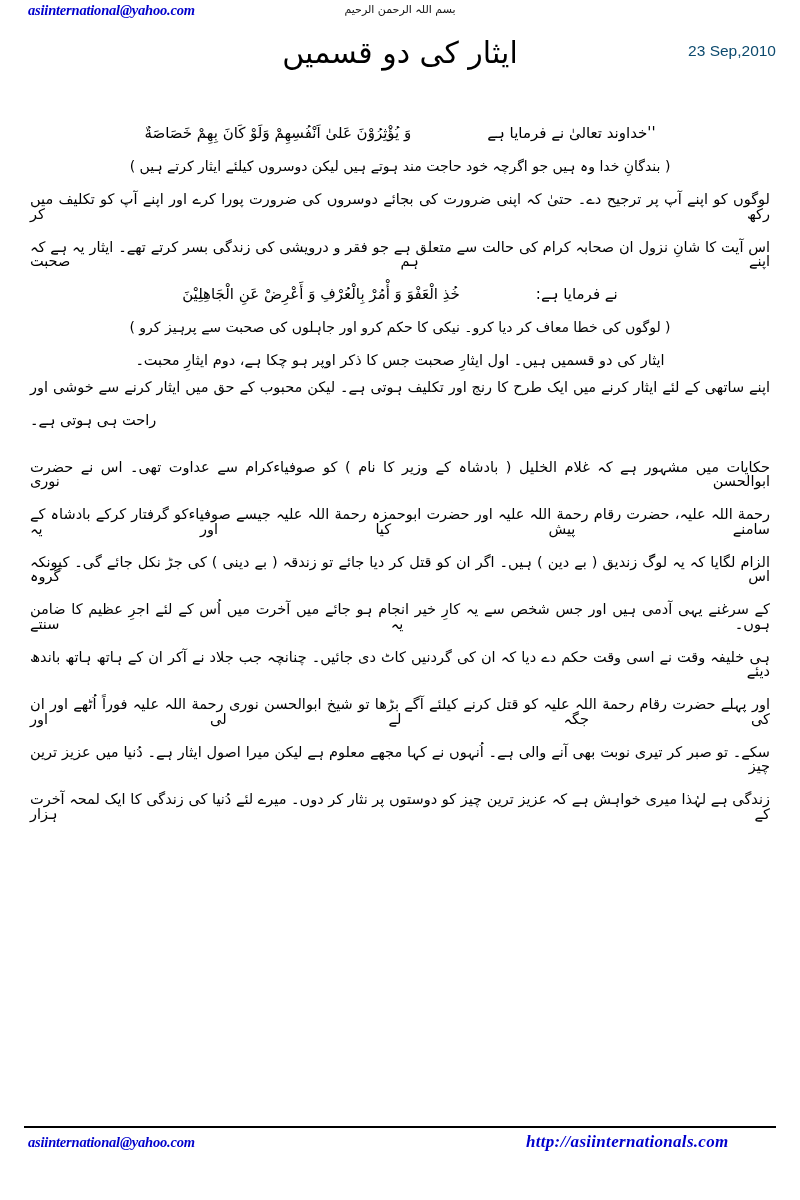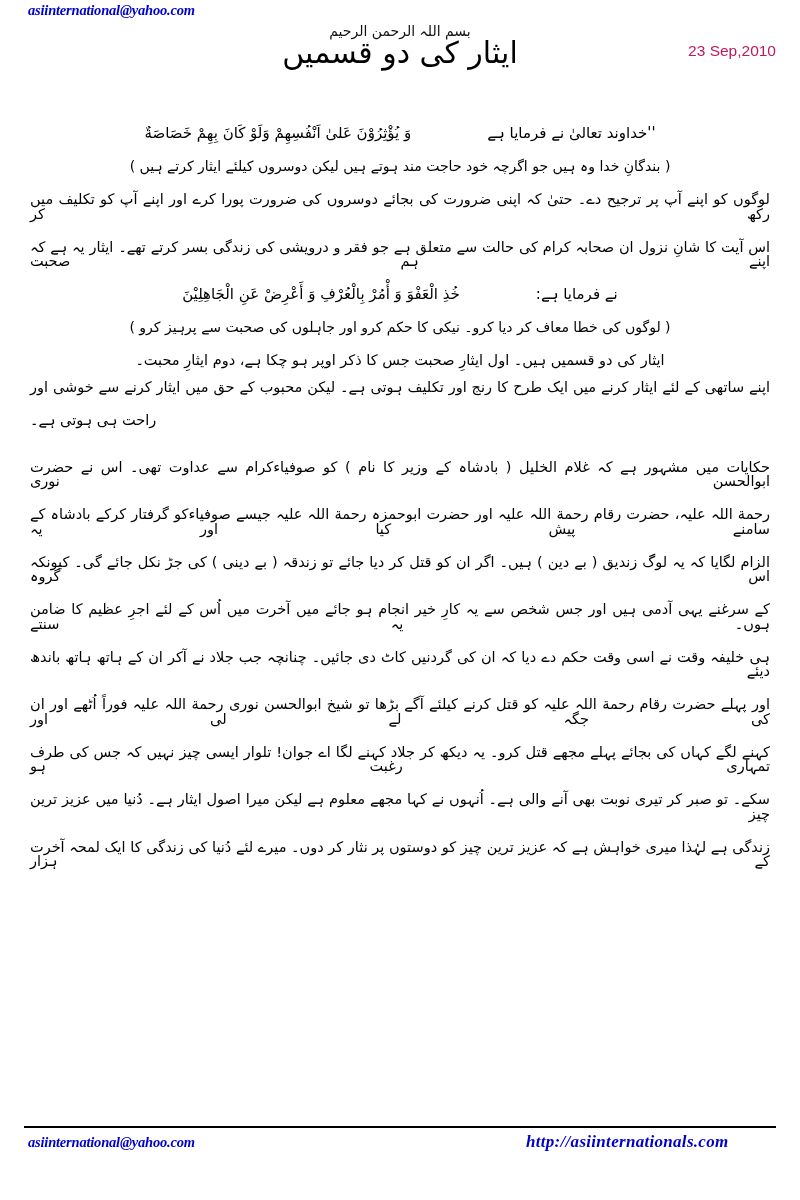--- a/index.html
+++ b/index.html
@@ -34,24 +34,23 @@
     direction: ltr;
     text-align: left;
   }
   .hdr-bismillah {
     position: absolute;
     left: 0;
     right: 0;
     top: 3px;
     text-align: center;
     font-family: "DejaVu Sans", sans-serif;
-    font-size: 14px;
+    font-size: 11px;
     color: #111111;
     letter-spacing: -0.5px;
-    margin-top: 20px;
   }
   .hdr-title {
     position: absolute;
     left: 0;
     right: 0;
     top: 34px;
     text-align: center;
     font-family: "DejaVu Sans", sans-serif;
     font-size: 30px;
     line-height: 1.25;
@@ -60,21 +59,21 @@
     letter-spacing: -1px;
   }
   .hdr-date {
     position: absolute;
     right: 24px;
     top: 42px;
     direction: ltr;
     text-align: right;
     font-family: "Liberation Sans", sans-serif;
     font-size: 15.5px;
-    color: #be185d;
+    color: #0c4a6e;
     white-space: nowrap;
   }
 
   
   #body-area {
     position: absolute;
     left: 0;
     right: 0;
     top: 126px;
     bottom: 70px;
@@ -231,21 +230,20 @@
     <div class="line prose last">راحت ہی ہوتی ہے۔</div>
 
     <div class="spacer-md"></div>
 
     <div class="line prose">حکایات میں مشہور ہے کہ غلام الخلیل ( بادشاہ کے وزیر کا نام ) کو صوفیاءکرام سے عداوت تھی۔ اس نے حضرت ابوالحسن نوری</div>
     <div class="line prose">رحمة اللہ علیہ، حضرت رقام رحمة اللہ علیہ اور حضرت ابوحمزہ رحمة اللہ علیہ جیسے صوفیاءکو گرفتار کرکے بادشاہ کے سامنے پیش کیا اور یہ</div>
     <div class="line prose">الزام لگایا کہ یہ لوگ زندیق ( بے دین ) ہیں۔ اگر ان کو قتل کر دیا جائے تو زندقہ ( بے دینی ) کی جڑ نکل جائے گی۔ کیونکہ اس گروہ</div>
     <div class="line prose">کے سرغنے یہی آدمی ہیں اور جس شخص سے یہ کارِ خیر انجام ہو جائے میں آخرت میں اُس کے لئے اجرِ عظیم کا ضامن ہوں۔ یہ سنتے</div>
     <div class="line prose">ہی خلیفہ وقت نے اسی وقت حکم دے دیا کہ ان کی گردنیں کاٹ دی جائیں۔ چنانچہ جب جلاد نے آکر ان کے ہاتھ ہاتھ باندھ دیئے</div>
     <div class="line prose">اور پہلے حضرت رقام رحمة اللہ علیہ کو قتل کرنے کیلئے آگے بڑھا تو شیخ ابوالحسن نوری رحمة اللہ علیہ فوراً اُٹھے اور ان کی جگہ لے لی اور</div>
-    <div class="line prose">کہنے لگے کہاں کی بجائے پہلے مجھے قتل کرو۔ یہ دیکھ کر جلاد کہنے لگا اے جوان! تلوار ایسی چیز نہیں کہ جس کی طرف تمہاری رغبت ہو</div>
     <div class="line prose">سکے۔ تو صبر کر تیری نوبت بھی آنے والی ہے۔ اُنہوں نے کہا مجھے معلوم ہے لیکن میرا اصول ایثار ہے۔ دُنیا میں عزیز ترین چیز</div>
     <div class="line prose">زندگی ہے لہٰذا میری خواہش ہے کہ عزیز ترین چیز کو دوستوں پر نثار کر دوں۔ میرے لئے دُنیا کی زندگی کا ایک لمحہ آخرت کے ہزار</div>
 
   </div>
 
   <div id="footer">
     <div id="footer-rule"></div>
     <div class="ftr-email">asiinternational@yahoo.com</div>
     <div class="ftr-url">http://asiinternationals.com</div>
   </div>

